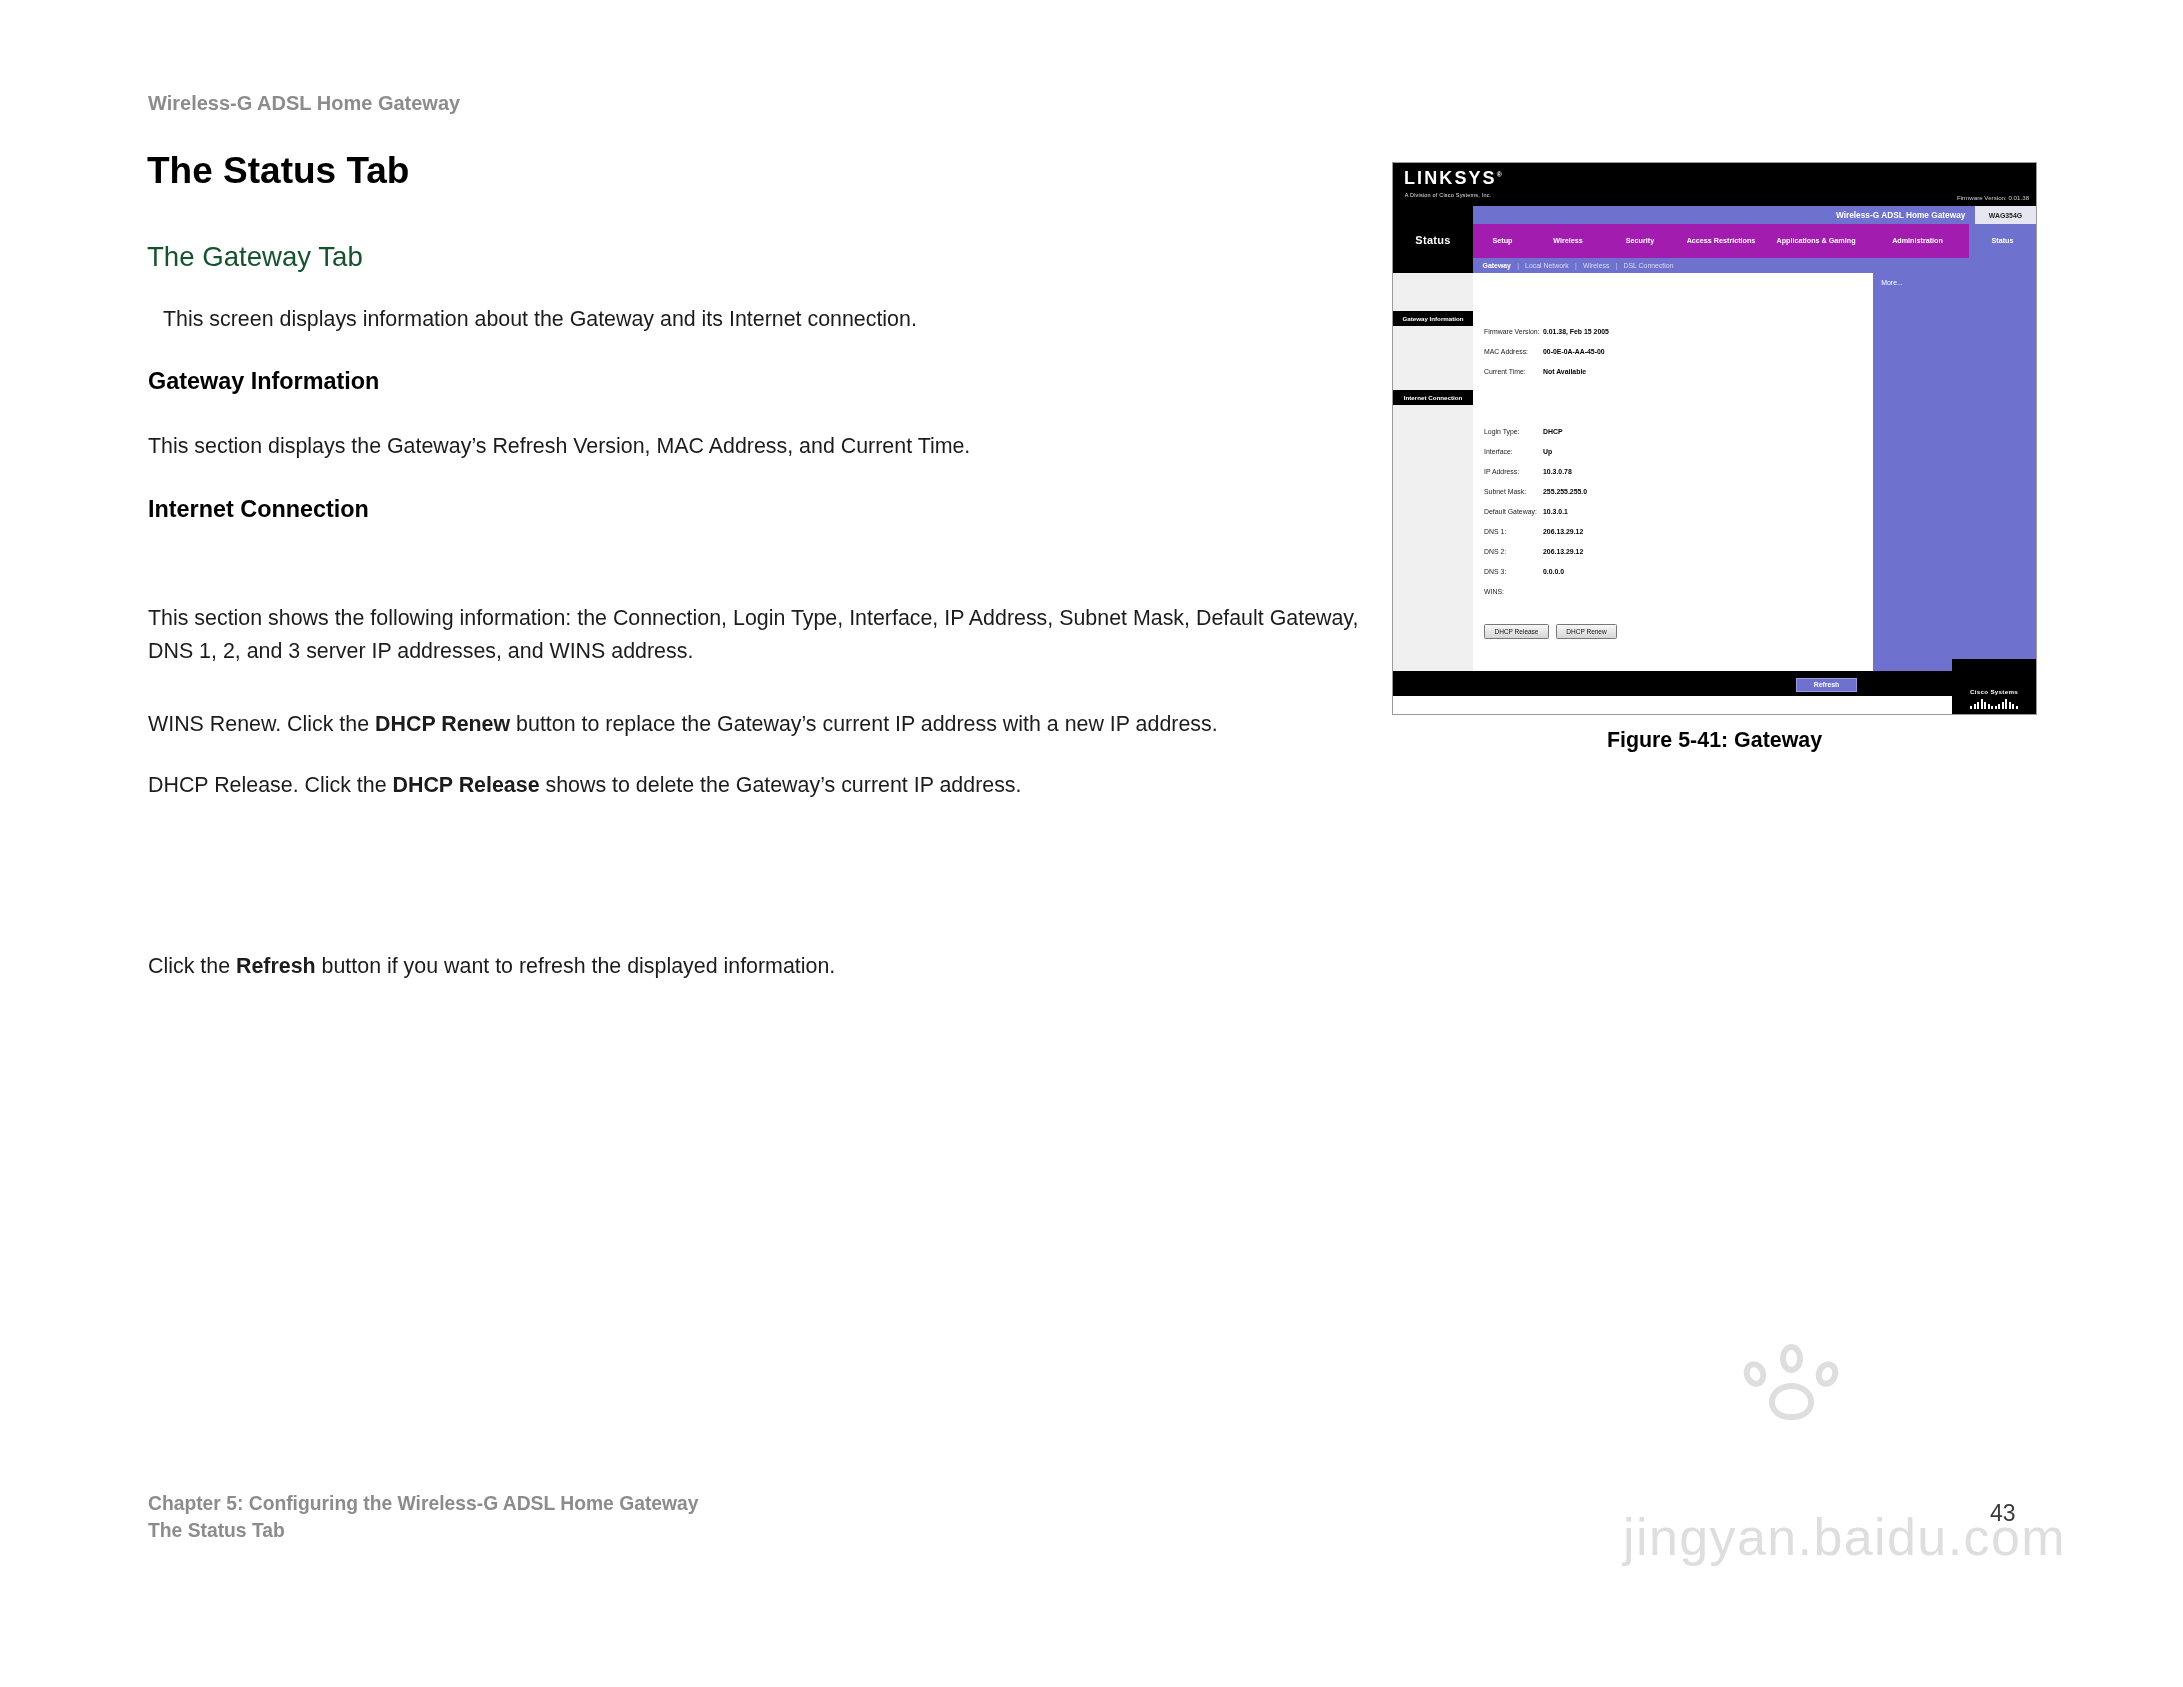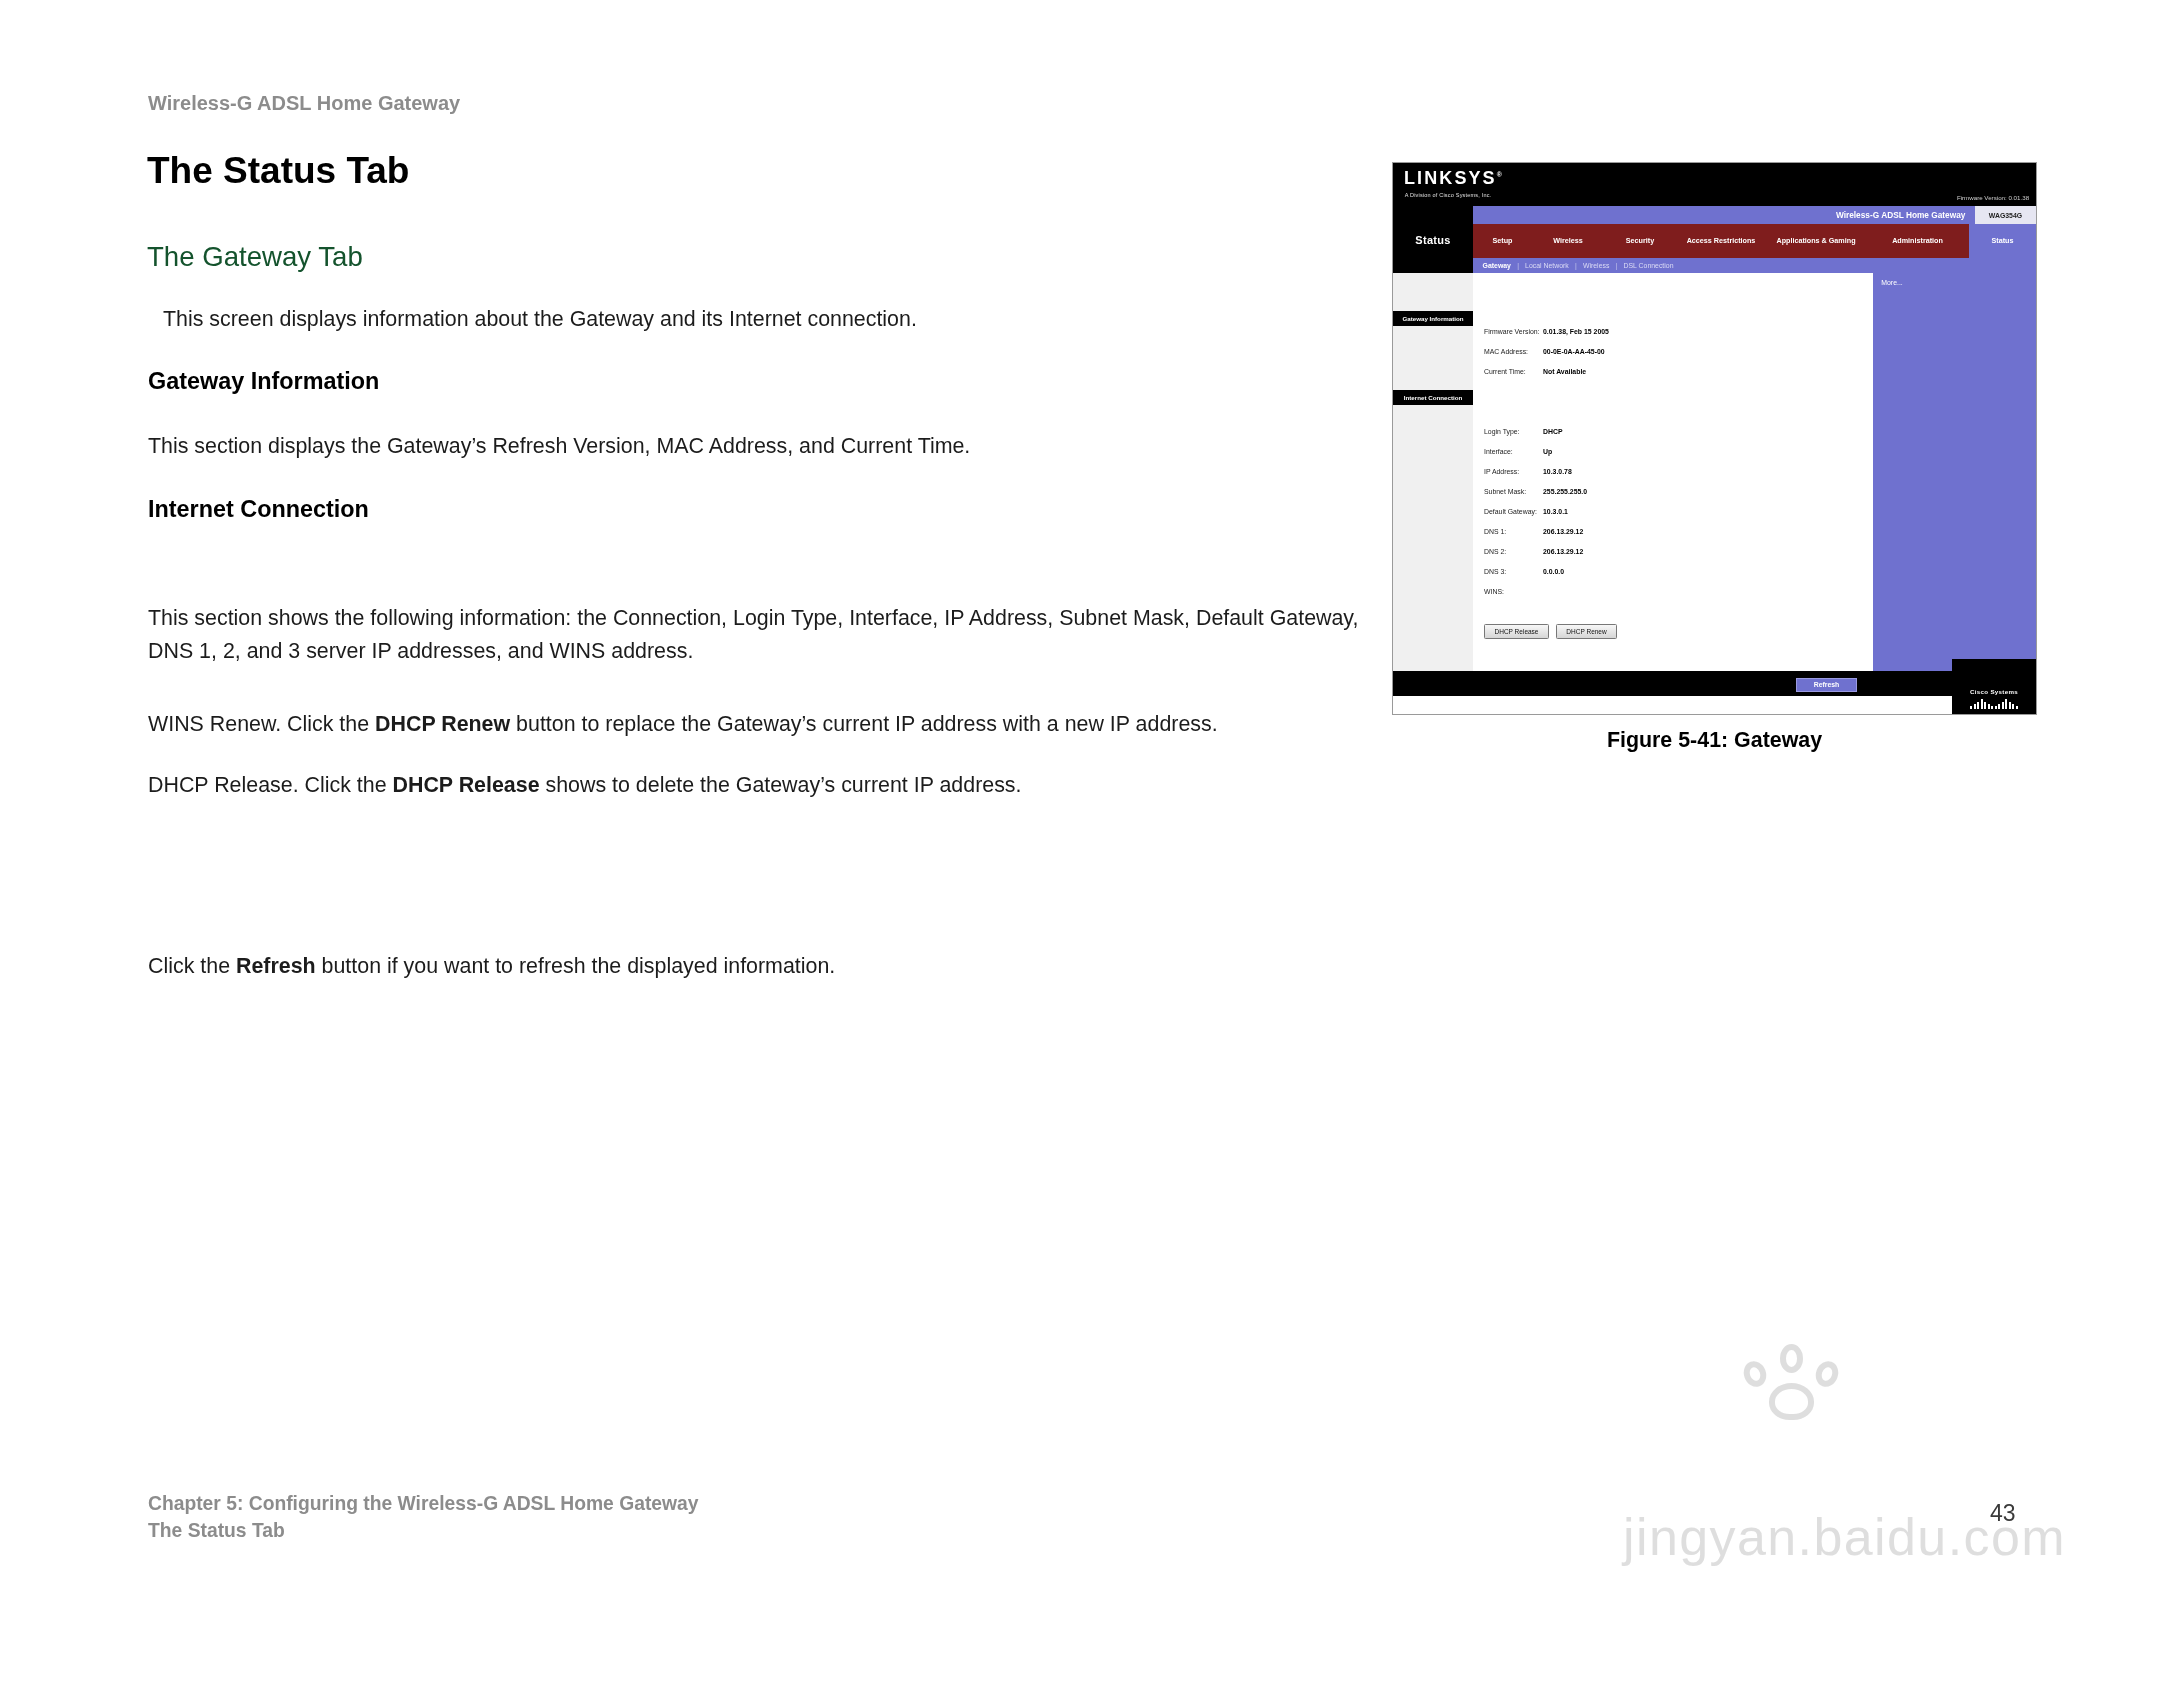--- a/index.html
+++ b/index.html
@@ -58,21 +58,21 @@
   }
   .r-strip {
     position:absolute; left:80px; top:43px; right:0; height:18px; background:#6f71cf;
     display:flex; align-items:center; justify-content:flex-end;
   }
   .r-product { color:#fff; font-size:8.3px; font-weight:bold; margin-right:9.6px; }
   .r-model {
     width:61px; height:100%; background:#e6e6f2; color:#222;
     font-size:6.9px; font-weight:bold; display:flex; align-items:center; justify-content:center;
   }
-  .r-nav { position:absolute; left:80px; top:61px; right:0; height:34px; background:#7f1d1d; display:flex; }
+  .r-nav { position:absolute; left:80px; top:61px; right:0; height:34px; background:#a21caf; display:flex; }
   .r-tab {
     color:#fff; font-size:7.2px; font-weight:bold; display:flex; align-items:center;
     justify-content:center; text-align:center; padding:0 2.8px; line-height:1.2; cursor:pointer;
   }
   .r-tab:nth-child(1){flex:0 0 59px;}
   .r-tab:nth-child(2){flex:0 0 72px;}
   .r-tab:nth-child(3){flex:0 0 72px;}
   .r-tab:nth-child(4){flex:0 0 90px;}
   .r-tab:nth-child(5){flex:0 0 100px;}
   .r-tab:nth-child(6){flex:0 0 103px;}

